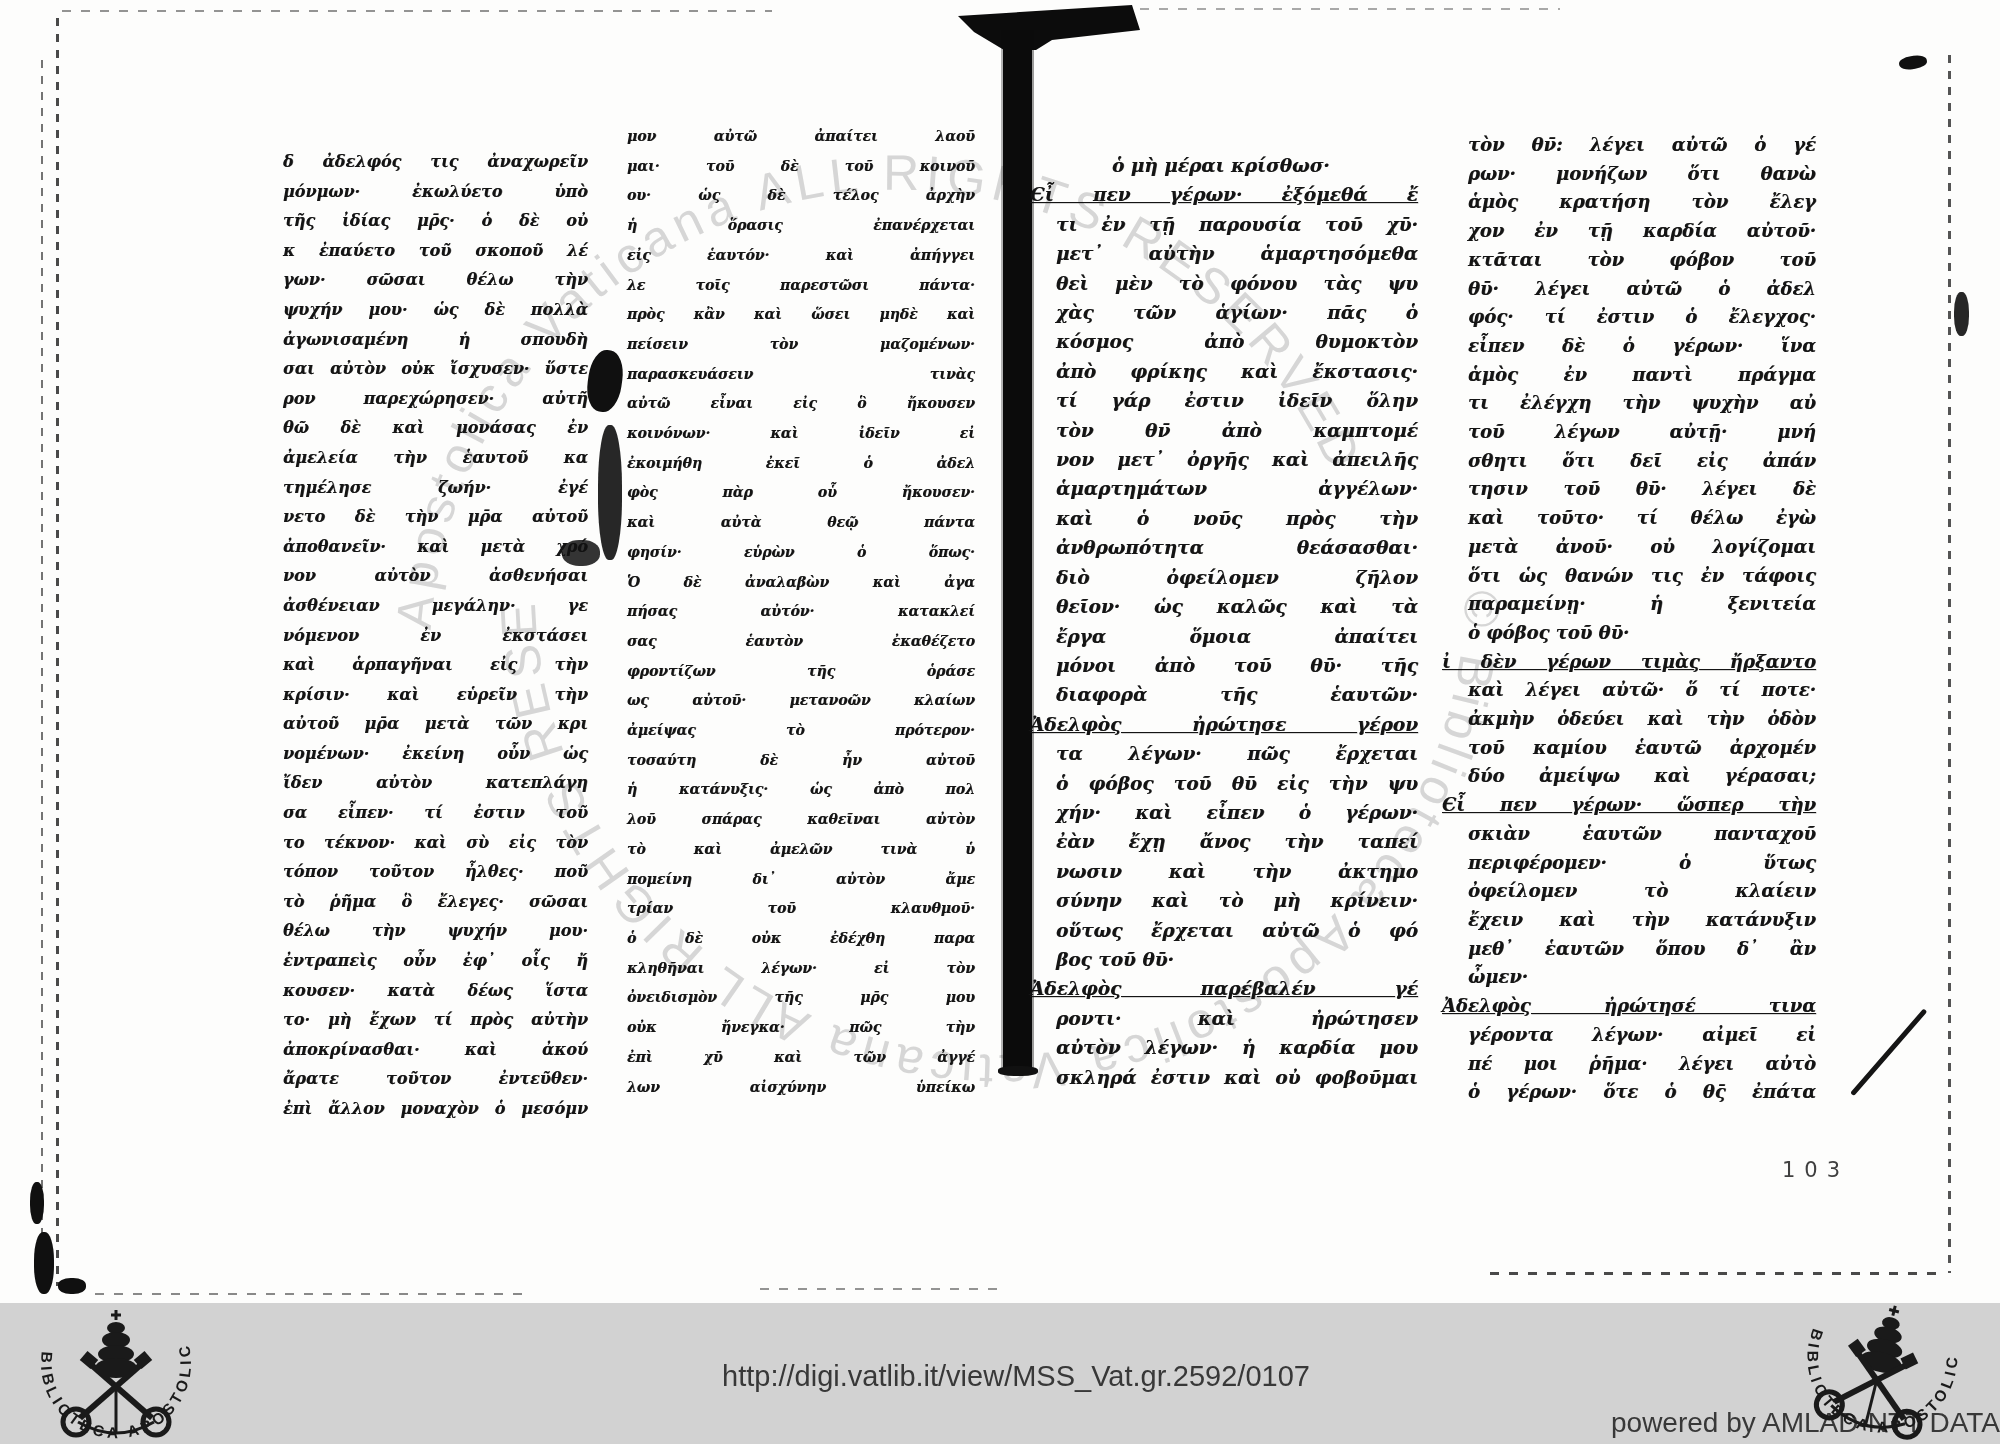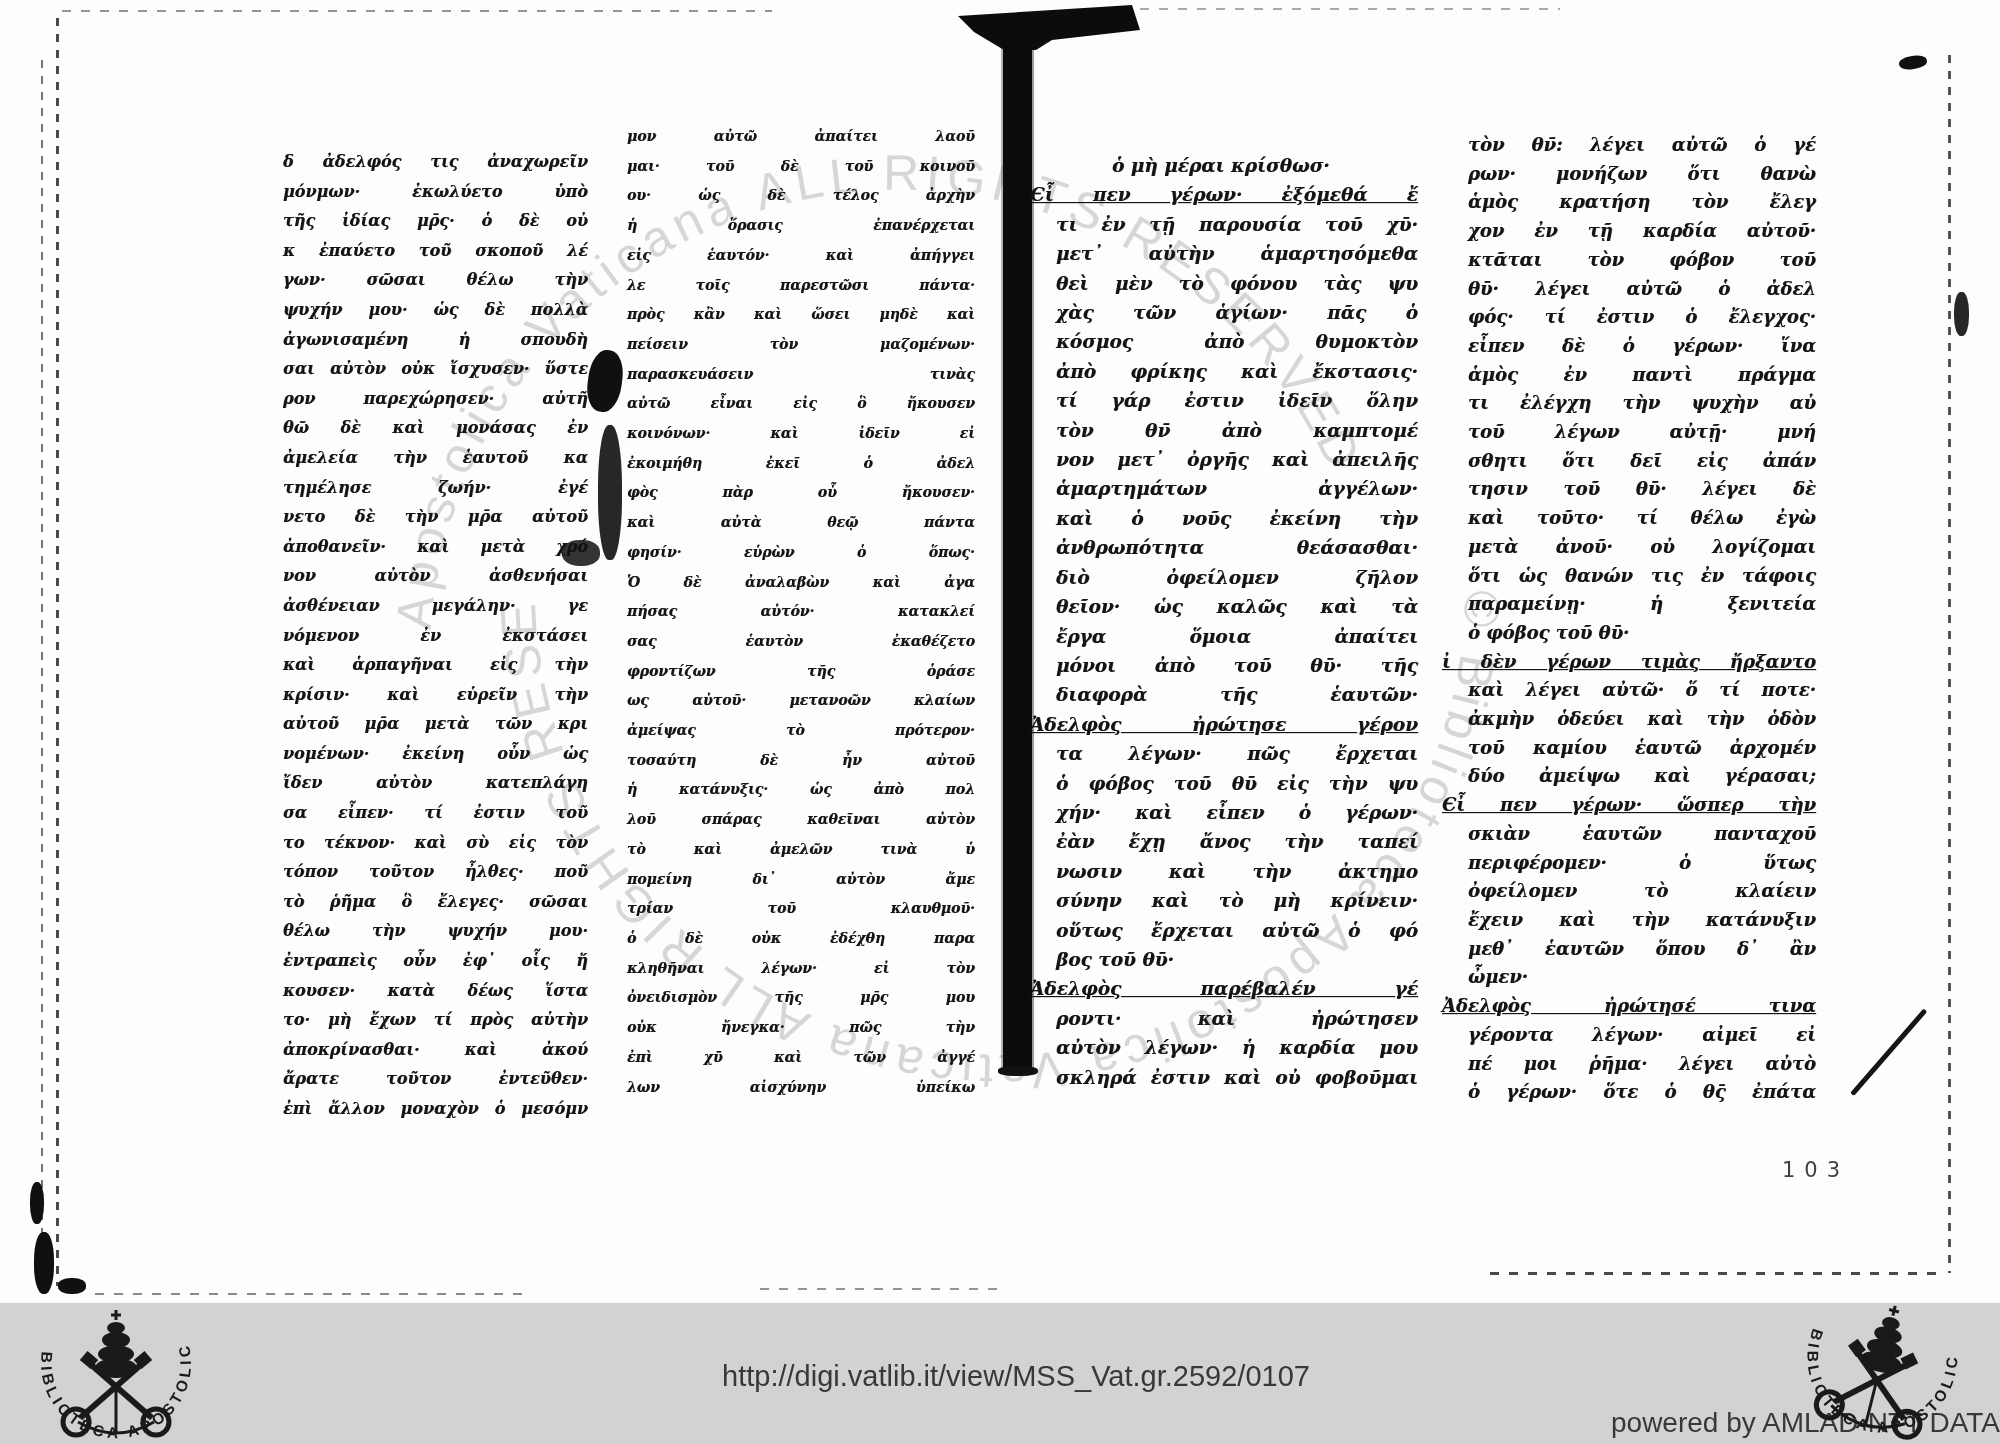--- a/index.html
+++ b/index.html
@@ -147,21 +147,21 @@
       <div class="ms-line">τι ἐν τῇ παρουσία τοῦ χῡ·</div>
       <div class="ms-line">μετ᾽ αὐτὴν ἁμαρτησόμεθα</div>
       <div class="ms-line">θεὶ μὲν τὸ φόνου τὰς ψυ</div>
       <div class="ms-line">χὰς τῶν ἁγίων· πᾶς ὁ</div>
       <div class="ms-line">κόσμος ἀπὸ θυμοκτὸν</div>
       <div class="ms-line">ἀπὸ φρίκης καὶ ἔκστασις·</div>
       <div class="ms-line">τί γάρ ἐστιν ἰδεῖν ὅλην</div>
       <div class="ms-line">τὸν θν̄ ἀπὸ καμπτομέ</div>
       <div class="ms-line">νον μετ᾽ ὀργῆς καὶ ἀπειλῆς</div>
       <div class="ms-line">ἁμαρτημάτων ἀγγέλων·</div>
-      <div class="ms-line">καὶ ὁ νοῦς ἐκείνη τὴν</div>
+      <div class="ms-line">καὶ ὁ νοῦς πρὸς τὴν</div>
       <div class="ms-line">ἀνθρωπότητα θεάσασθαι·</div>
       <div class="ms-line">διὸ ὀφείλομεν ζῆλον</div>
       <div class="ms-line">θεῖον· ὡς καλῶς καὶ τὰ</div>
       <div class="ms-line">ἔργα ὅμοια ἀπαίτει</div>
       <div class="ms-line">μόνοι ἀπὸ τοῦ θῡ· τῆς</div>
       <div class="ms-line">διαφορὰ τῆς ἑαυτῶν·</div>
       <div class="ms-line ekthesis">Ἀδελφὸς ἠρώτησε γέρον</div>
       <div class="ms-line">τα λέγων· πῶς ἔρχεται</div>
       <div class="ms-line">ὁ φόβος τοῦ θῡ εἰς τὴν ψυ</div>
       <div class="ms-line">χήν· καὶ εἶπεν ὁ γέρων·</div>

